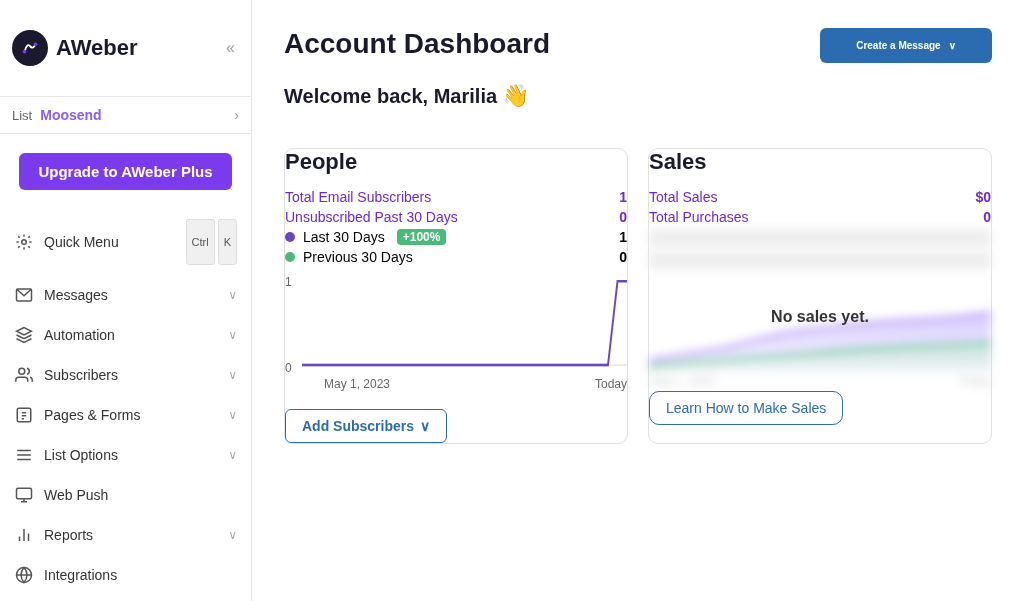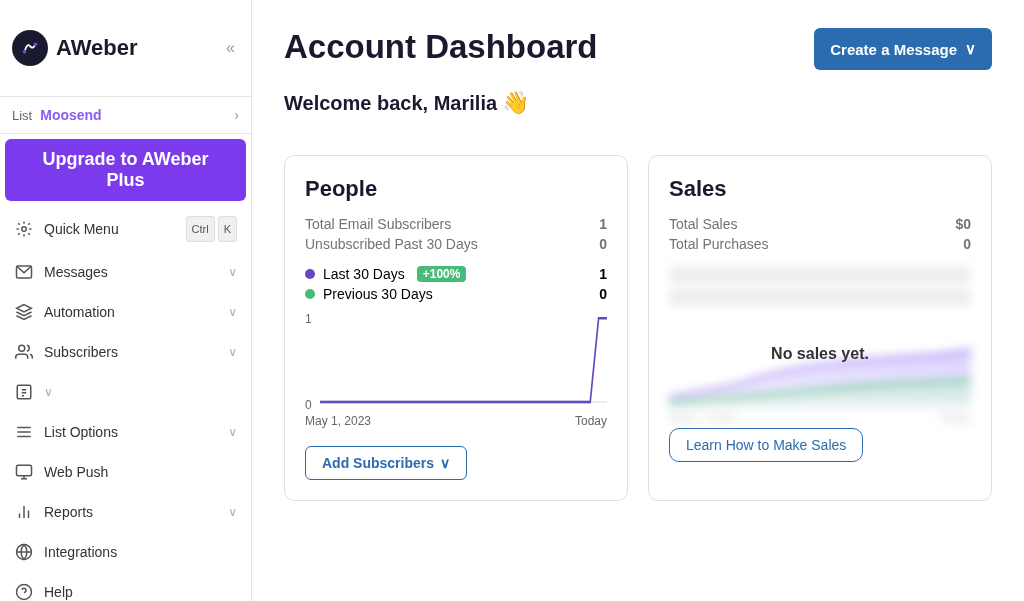--- a/index.html
+++ b/index.html
@@ -39,81 +39,81 @@
 
     .list-selector {
       display: flex; align-items: center; padding: 10px 12px;
       border-bottom: 1px solid #e5e5e5; gap: 8px; cursor: pointer;
     }
     .list-label { font-size: 13px; color: #666; }
     .list-name { font-size: 14px; font-weight: 600; color: #8b5cf6; flex: 1; }
     .list-chevron { color: #999; font-size: 14px; }
 
     .upgrade-btn {
-      margin: 5px; padding: 10px 16px;
+      margin: 19px; padding: 10px 16px;
       background: #7c3aed; color: #fff; border: none; border-radius: 6px;
-      font-size: 18px; font-weight: 600; cursor: pointer; text-align: center;
+      font-size: 15px; font-weight: 600; cursor: pointer; text-align: center;
     }
 
     .nav-item {
       display: flex; align-items: center; padding: 10px 14px;
       cursor: pointer; gap: 10px; color: #333; font-size: 14px;
       position: relative;
+      justify-content: center;
     }
     .nav-icon { width: 20px; height: 20px; display: flex; align-items: center; justify-content: center; color: #555; flex-shrink: 0; }
     .nav-label { flex: 1; }
     .nav-shortcut { display: flex; gap: 3px; }
-    .kbd { background: #f0f0f0; border: 1px solid #ddd; border-radius: 3px; padding: 6px 5px; font-size: 11px; color: #555; }
+    .kbd { background: #f0f0f0; border: 1px solid #ddd; border-radius: 3px; padding: 16px 5px; font-size: 11px; color: #555; }
     .nav-chevron { color: #aaa; font-size: 12px; }
 
     
     #main {
       flex: 1;
       padding: 28px 32px;
       background: #fff;
       overflow-y: auto;
     }
     .main-header {
       display: flex; align-items: flex-start; justify-content: space-between; margin-bottom: 20px;
     }
-    .page-title { font-size: 33px; font-weight: 700; color: #1a1a2e; }
+    .page-title { font-size: 28px; font-weight: 700; color: #1a1a2e; }
     .create-btn {
       display: flex; align-items: center; gap: 8px;
       background: #2b6cb0; color: #fff; border: none; border-radius: 6px;
-      padding: 12px 16px; font-size: 15px; font-weight: 600; cursor: pointer;
+      padding: 12px 36px; font-size: 10px; font-weight: 600; cursor: pointer;
     }
 
     .welcome-text { font-size: 20px; font-weight: 600; color: #1a1a2e; margin-bottom: 39px; }
     .wave-emoji { font-size: 22px; }
 
     .cards-row { display: flex; gap: 20px; }
 
     .card {
       background: #fff;
       border: 1px solid #e0e0e0;
       border-radius: 10px;
-      padding: 20px;
       flex: 1;
     }
     .card-title { font-size: 22px; font-weight: 700; color: #1a1a2e; margin-bottom: 14px; }
 
-    .stat-row { display: flex; justify-content: space-between; margin-bottom: 4px; font-size: 14px; color: #737373; }
+    .stat-row { display: flex; justify-content: space-between; margin-bottom: 4px; font-size: 14px; color: #6d28d9; }
     .stat-value { font-weight: 600; }
 
-    .legend { margin: 14px 0 8px; }
+    .legend { margin: 4px 0 8px; }
     .legend-item { display: flex; align-items: center; gap: 8px; font-size: 14px; margin-bottom: 4px; }
     .legend-dot { width: 10px; height: 10px; border-radius: 50%; }
     .badge-green { background: #48bb78; color: #fff; border-radius: 4px; padding: 1px 6px; font-size: 12px; font-weight: 600; margin-left: 4px; }
     .legend-val { font-weight: 700; margin-left: auto; }
 
     
     .chart-area { position: relative; height: 120px; margin-top: 8px; }
     .chart-label-y { position: absolute; left: 0; top: 0; font-size: 12px; color: #666; }
     .chart-label-y2 { position: absolute; left: 0; bottom: 20px; font-size: 12px; color: #666; }
-    .chart-labels-x { display: flex; justify-content: space-between; margin-top: 2px; font-size: 12px; color: #666; }
+    .chart-labels-x { display: flex; justify-content: space-between; margin-top: 2px; font-size: 12px; color: #666; margin-left: 39px; }
 
     .card-footer { margin-top: 14px; }
     .add-sub-btn {
       display: flex; align-items: center; gap: 6px;
       border: 1.5px solid #2b6cb0; color: #2b6cb0; background: #fff;
       border-radius: 6px; padding: 8px 16px; font-size: 14px; font-weight: 600; cursor: pointer;
     }
     .learn-btn {
       border: 1.5px solid #2b6cb0; color: #2b6cb0; background: #fff;
       border-radius: 10px; padding: 8px 16px; font-size: 14px; font-weight: 400; cursor: pointer;
@@ -208,20 +208,21 @@
 
     <div class="nav-item">
       <span class="nav-icon">
         <svg width="18" height="18" viewBox="0 0 24 24" fill="none" stroke="currentColor" stroke-width="2">
             <rect x="3" y="3" width="18" height="18" rx="2"></rect>
             <line x1="9" y1="9" x2="15" y2="9"></line>
             <line x1="9" y1="13" x2="15" y2="13"></line>
             <line x1="9" y1="17" x2="12" y2="17"></line>
           </svg>
       </span>
+      <span class="nav-label">Pages &amp; Forms</span>
       <span class="nav-chevron">∨</span>
     </div>
 
     <div class="nav-item">
       <span class="nav-icon">
         <svg width="18" height="18" viewBox="0 0 24 24" fill="none" stroke="currentColor" stroke-width="2">
             <line x1="3" y1="6" x2="21" y2="6"></line>
             <line x1="3" y1="12" x2="21" y2="12"></line>
             <line x1="3" y1="18" x2="21" y2="18"></line>
           </svg>

